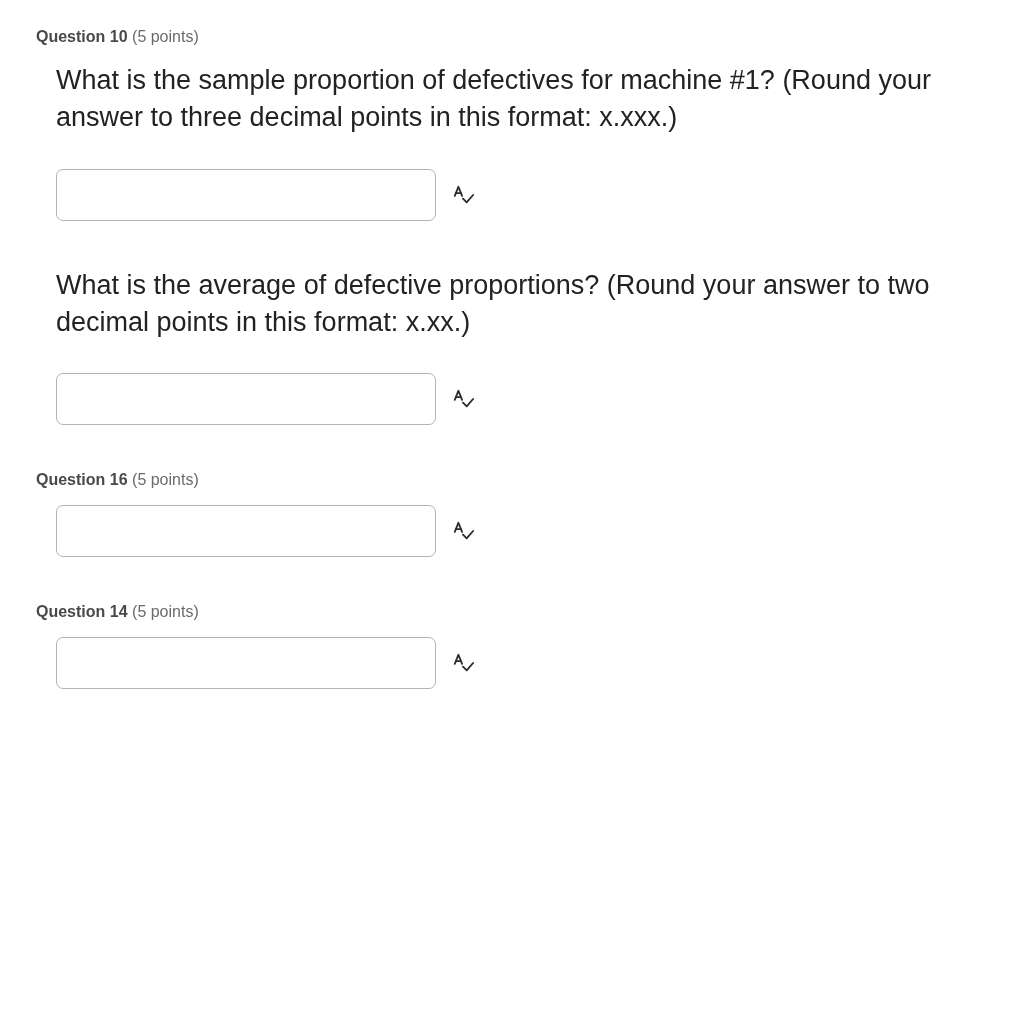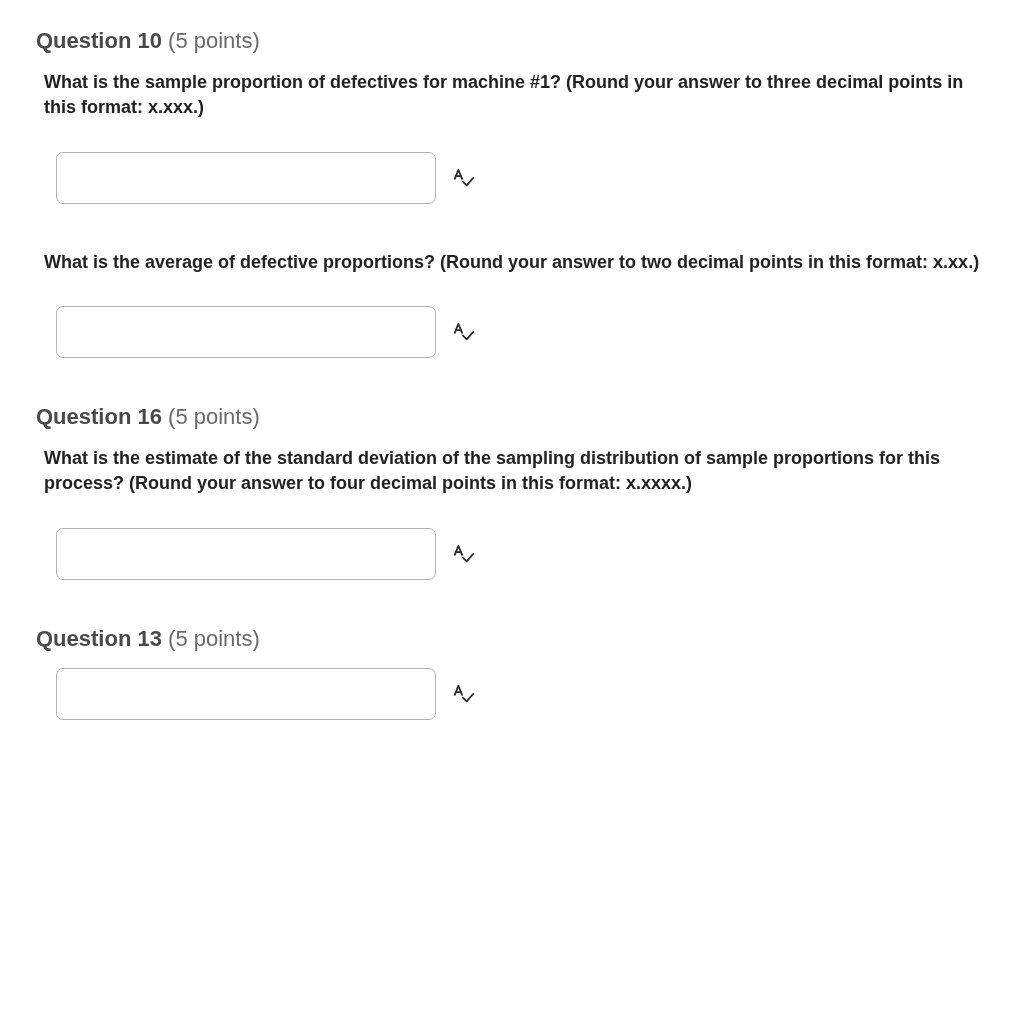--- a/index.html
+++ b/index.html
@@ -11,40 +11,40 @@
       font-family: -apple-system, BlinkMacSystemFont, "Segoe UI", "Helvetica Neue", Arial, sans-serif;
       background: #ffffff;
       padding: 28px 36px;
       color: #212529;
       width: 1024px;
     }
     .question-block {
       margin-bottom: 46px;
     }
     .question-header {
-      font-size: 22px;
+      font-size: 16px;
       color: #525252;
       margin-bottom: 16px;
       font-weight: 400;
     }
     .question-header .qnum {
       font-weight: 700;
       color: #494949;
     }
     .question-header .points {
       font-weight: 400;
       color: #6a6a6a;
     }
     .question-text {
-      font-size: 18px;
+      font-size: 27px;
       color: #222222;
       line-height: 1.38;
-      margin-left: 8px;
+      margin-left: 20px;
       margin-bottom: 32px;
-      font-weight: 700;
+      font-weight: 400;
     }
     .answer-row {
       display: flex;
       align-items: center;
       margin-left: 20px;
       gap: 14px;
     }
     .answer-input {
       width: 380px;
       height: 52px;
@@ -107,38 +107,37 @@
 </div>
 
 <div class="question-block">
   <div class="question-header">
     <span class="qnum">
       <span>Question</span>
       <span>16</span>
     </span>
     <span class="points">(5 points)</span>
   </div>
-  <div class="question-text">What is the estimate of the standard deviation of the sampling distribution of sample proportions for this process? (Round your answer to four decimal points in this format: x.xxxx.)</div>
   <div class="answer-row">
     <input type="text" class="answer-input" value="" style="">
     <span class="spellcheck-icon">
       <svg viewBox="0 0 24 24" fill="none" stroke="currentColor" stroke-width="2" stroke-linecap="round" stroke-linejoin="round">
         <path d="M3 13 L7 3 L11 13"></path>
         <path d="M4.5 10 L9.5 10"></path>
         <path d="M12 16 L16 20 L23 12"></path>
       </svg>
     </span>
   </div>
 </div>
 
 <div class="question-block">
   <div class="question-header">
     <span class="qnum">
       <span>Question</span>
-      <span>13</span>
+      <span>14</span>
     </span>
     <span class="points">(5 points)</span>
   </div>
   <div class="answer-row">
     <input type="text" class="answer-input" value="" style="">
     <span class="spellcheck-icon">
       <svg viewBox="0 0 24 24" fill="none" stroke="currentColor" stroke-width="2" stroke-linecap="round" stroke-linejoin="round">
         <path d="M3 13 L7 3 L11 13"></path>
         <path d="M4.5 10 L9.5 10"></path>
         <path d="M12 16 L16 20 L23 12"></path>

